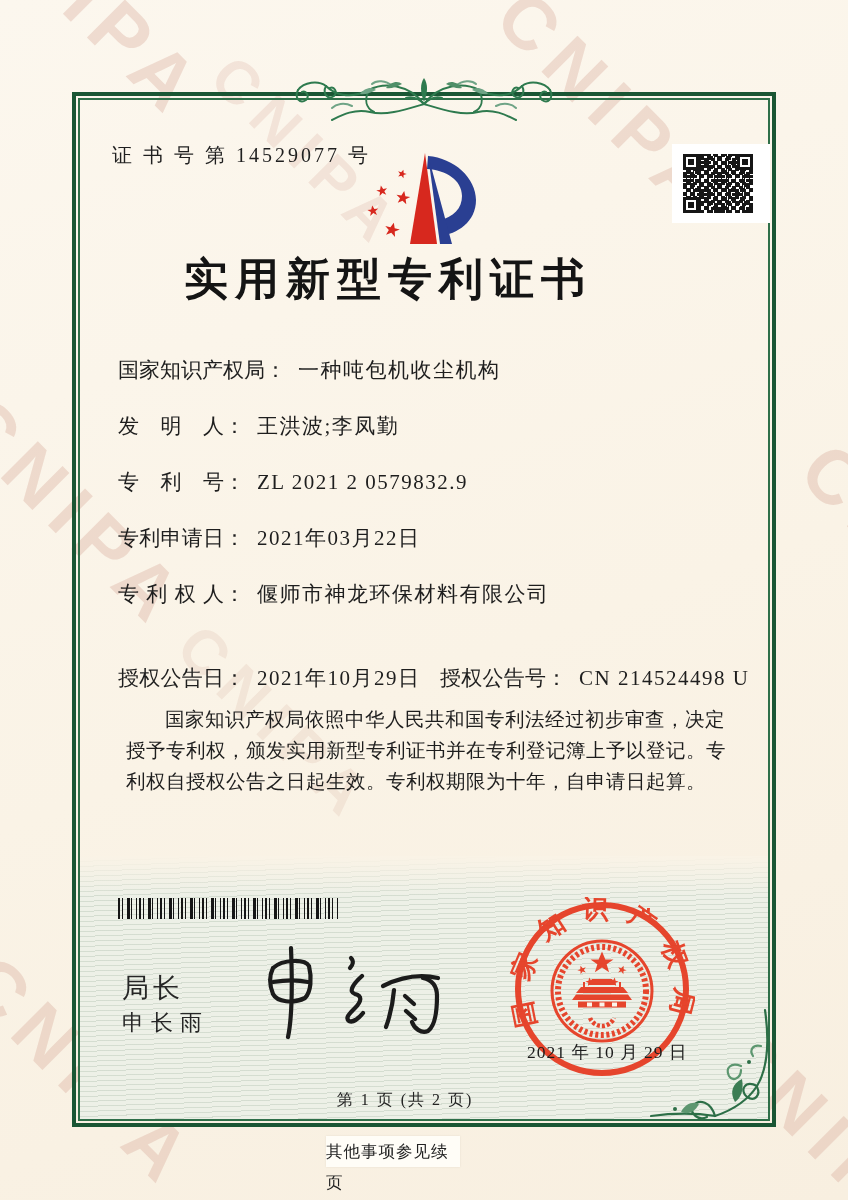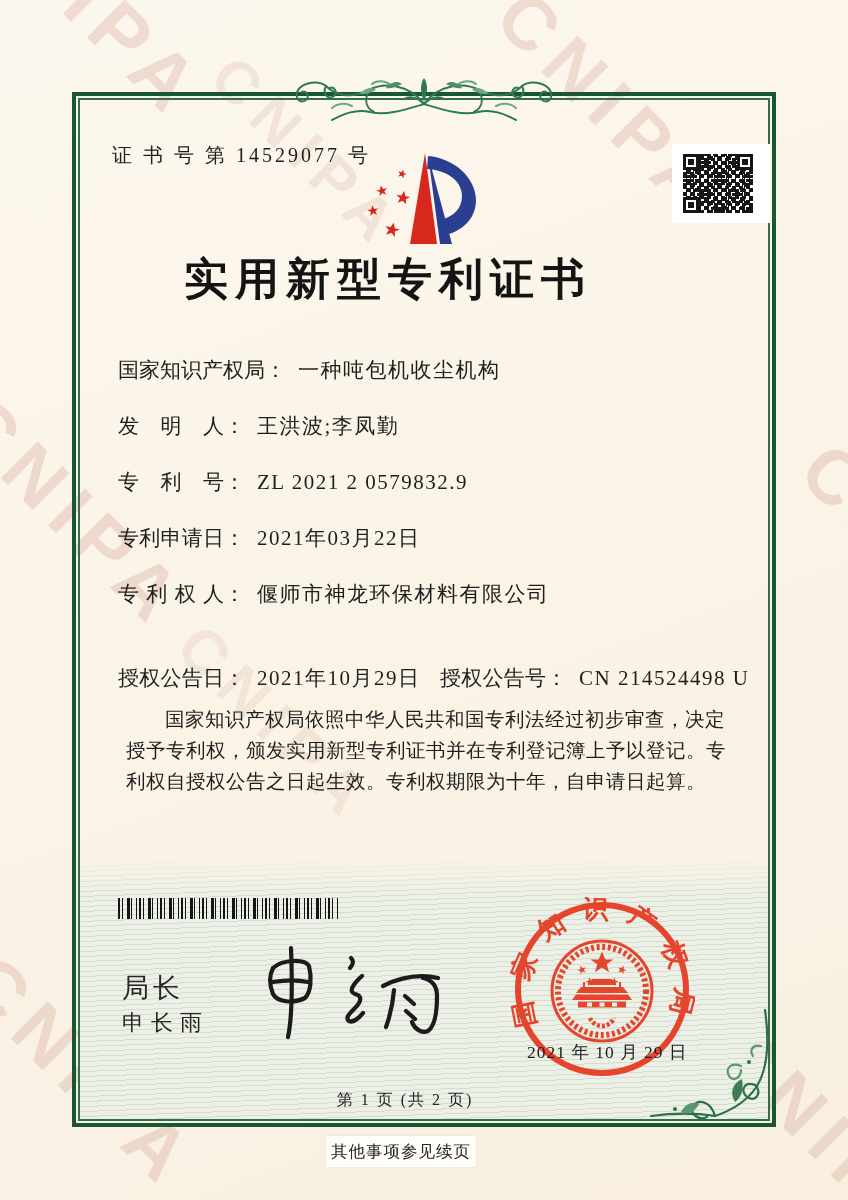--- a/index.html
+++ b/index.html
@@ -39,22 +39,22 @@
       #151515 13px 14px,rgba(0,0,0,0) 14px 18px,
       #151515 18px 19px,rgba(0,0,0,0) 19px 21px);}
   .officer-title{position:absolute;left:122px;top:970px;font-size:27px;letter-spacing:4px;color:#262626;}
   .officer-name{position:absolute;left:122px;top:1008px;font-size:22px;letter-spacing:7px;color:#262626;}
   .sig{position:absolute;left:255px;top:934px;z-index:3;}
   .seal{position:absolute;left:509px;top:897px;z-index:4;}
   .seal-date{position:absolute;left:527px;top:1040px;width:150px;text-align:center;
              font-size:17.5px;letter-spacing:1px;color:#1d1d1d;z-index:5;white-space:nowrap;}
   .pagenum{position:absolute;left:72px;top:1090px;width:666px;text-align:center;
            font-size:16px;letter-spacing:2px;color:#242424;z-index:3;}
-  .contbox{position:absolute;left:326px;top:1136px;width:150px;height:31px;background:#fffdf7;
-           box-shadow:0 0 2px rgba(0,0,0,.08);z-index:3;text-align:center;line-height:31px;
+  .contbox{position:absolute;left:326px;top:1136px;width:134px;height:31px;background:#fffdf7;
+           box-shadow:0 0 2px rgba(0,0,0,.08);z-index:3;text-align:left;line-height:31px;
            font-size:16.5px;letter-spacing:1px;color:#222;}
   .qrbox{position:absolute;left:672px;top:144px;width:98px;height:79px;background:#fff;z-index:3;}
   .qr{position:absolute;left:11px;top:10px;width:70px;height:59px;
       background:
        repeating-conic-gradient(#161616 0 25%,rgba(0,0,0,0) 0 50%) 0px 0px/7px 7px,
        repeating-conic-gradient(#161616 0 25%,rgba(0,0,0,0) 0 50%) 3px 2px/9px 9px;}
   .finder{position:absolute;width:10px;height:10px;border:3px solid #161616;background:#fff;}
   .finder:after{content:"";position:absolute;left:2px;top:2px;width:6px;height:6px;background:#161616;}
   .f-tl{left:0;top:0;} .f-tr{right:0;top:0;} .f-bl{left:0;bottom:0;}
   .logo{position:absolute;left:358px;top:146px;z-index:3;}

